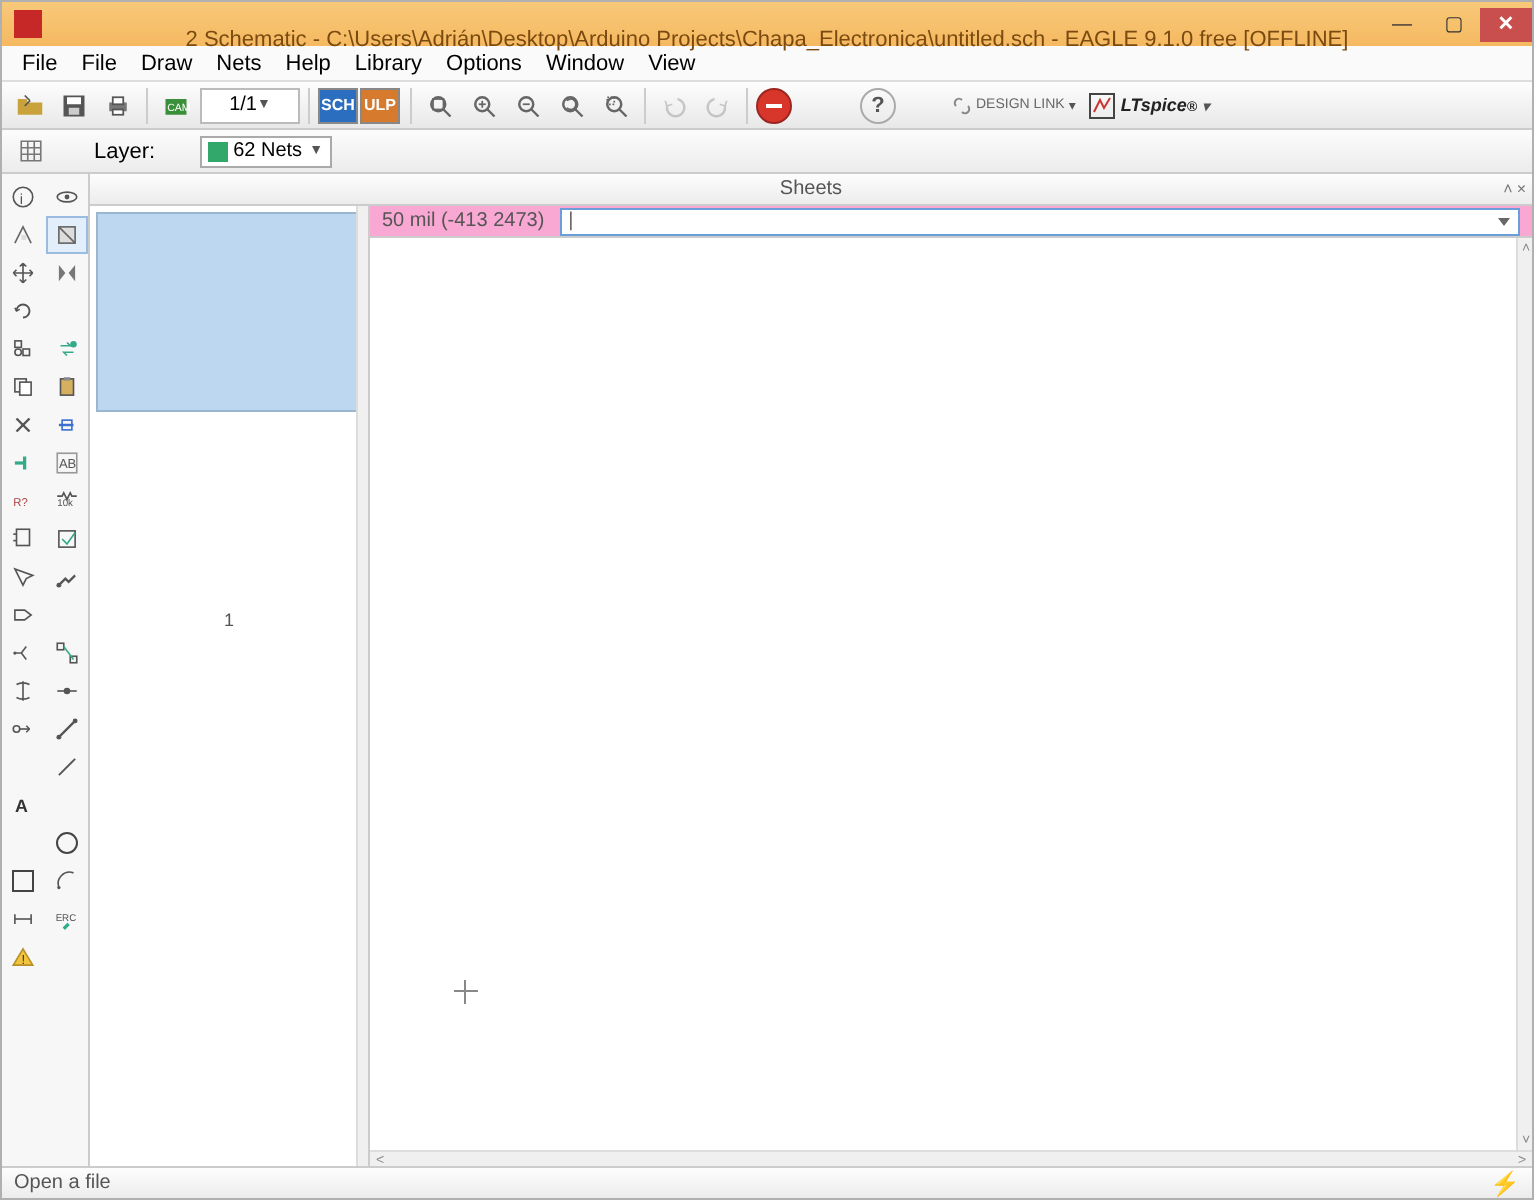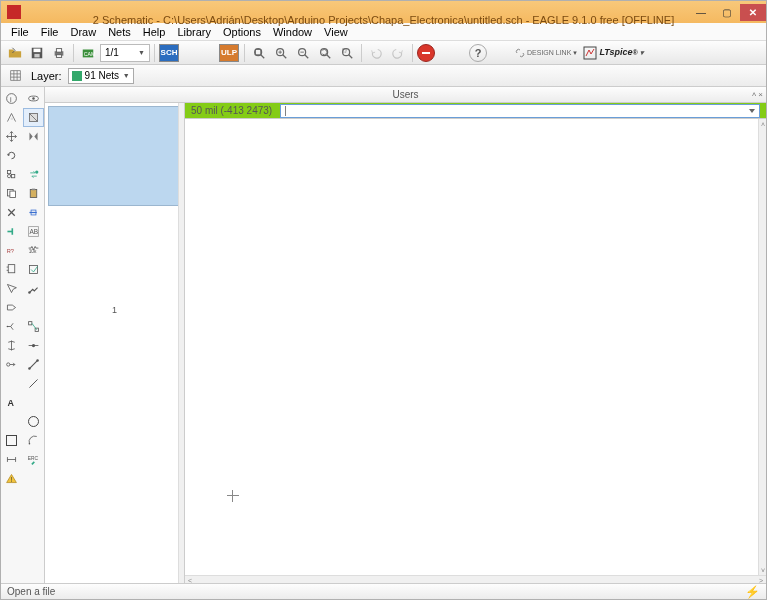--- a/index.html
+++ b/index.html
@@ -80,44 +80,44 @@
     width: 20px; height: 20px;
     display: flex; align-items: center; justify-content: center;
     border-radius: 2px;
   }
   .tbtn svg { width: 14px; height: 14px; }
   .sep { width: 1px; height: 18px; background: #ccc; margin: 0 2px; }
   .sheet-select {
     font-size: 10px; height: 18px; width: 50px;
     border: 1px solid #bbb; background: #fff;
     display: flex; align-items: center; padding: 0 4px;
-    justify-content: space-between;
+    justify-content: center;
   }
   .tiny-tri { font-size: 7px; color: #555; }
   .mode-btn {
     width: 20px; height: 18px; color:#fff; font-size:8px; font-weight:bold;
     display:flex; align-items:center; justify-content:center;
     border:1px solid #888;
   }
   .mode-sch { background:#2b6dbf; }
-  .mode-brd { background:#d67b2e; position:relative; left:-1px;margin-left:39px;}
+  .mode-brd { background:#d67b2e; position:relative; left:-1px;}
   .stop-btn { width:18px; height:18px; background:#d9362b; border-radius:50%; border:1px solid #9b2720; position:relative;}
   .stop-btn::after{content:""; position:absolute; left:4px; top:7px; width:8px; height:2px; background:#fff;}
   .help-btn { width:18px;height:18px;border:1px solid #aaa;border-radius:50%;display:flex;align-items:center;justify-content:center;font-weight:bold;color:#555;}
   .design-link { font-size:8px; color:#666; white-space:nowrap; display:flex; align-items:center; gap:2px; padding:0 4px;}
   .lt-spice { font-size:9px; font-weight:bold; color:#222; font-style:italic;}
   
   .layerbar {
     height: 22px;
     background: linear-gradient(to bottom, #fcfcfc, #ececec);
     border-bottom: 1px solid #ccc;
     display: flex;
     align-items: center;
     padding-left: 4px;
-    gap: 6px;
+    gap: 22px;
   }
   .layerbar .layer-select {
     display: flex; align-items: center;
     border: 1px solid #aaa; background:#fff;
     height: 16px; width: 66px;
     font-size: 10px; padding: 0 3px;
   }
   .layer-swatch { width:10px; height:10px; background:#33a86b; margin-right:3px;}
   
   .main {
@@ -169,21 +169,21 @@
     margin:3px 3px 0 3px;
     height: 100px;
     background:#bcd7ef;
     border:1px solid #9bb6cf;
   }
   .sheet-label {
     text-align:center; font-size:9px; color:#555; margin-top:99px;
   }
   .sheet-scroll { position:absolute; right:0; top:0; bottom:0; width:6px; background:#f0f0f0; border-left:1px solid #ddd;}
   .canvas-area {
-    flex:1; display:flex; flex-direction:column; background:#84cc16;
+    flex:1; display:flex; flex-direction:column; background:#f9a8d4;
   }
   .coord-row {
     height:16px; border-bottom:1px solid #ccc;
     display:flex; align-items:center; padding-left:6px; gap:8px;
   }
   .coord-text { font-size:10px; color:#555; white-space:nowrap;}
   .cmd-input {
     flex:1; height:14px; border:1px solid #6a9ed8; background:#fff;
     margin-right:6px; font-size:10px; padding:0 3px;
     display:flex; align-items:center; color:#666;
@@ -354,21 +354,21 @@
 
 <div class="layerbar">
   <div class="tbtn grid-ico">
       <svg viewBox="0 0 16 16">
         <path d="M2 2h12v12H2z M2 6h12 M2 10h12 M6 2v12 M10 2v12" fill="none" stroke="#777"></path>
       </svg>
     </div>
   <span>Layer:</span>
   <div class="layer-select">
     <div class="layer-swatch"></div>
-    <span style="flex:1">91 Nets</span>
+    <span style="flex:1">62 Nets</span>
     <span class="tiny-tri">▼</span>
   </div>
 </div>
 
 <div class="main">
 
   <div class="left-tools">
     <div class="ltool">
         <svg viewBox="0 0 16 16">
           <circle cx="8" cy="8" r="6" fill="none" stroke="#555"></circle>
@@ -581,21 +581,21 @@
     <div class="ltool">
         <svg viewBox="0 0 16 16">
           <path d="M8 3l6 10H2z" fill="#f2c43d" stroke="#b8902a"></path>
           <text x="7" y="12" font-size="8" fill="#333">!</text>
         </svg>
       </div>
   </div>
 
   <div class="mid">
     <div class="sheets-header">
-      <span>Users</span>
+      <span>Sheets</span>
       <div class="arrows">
         <span>˄</span>
         <span>×</span>
       </div>
     </div>
     <div class="panels">
       <div class="sheet-panel">
         <div class="sheet-thumb"></div>
         <div class="sheet-label">1</div>
         <div class="sheet-scroll"></div>

